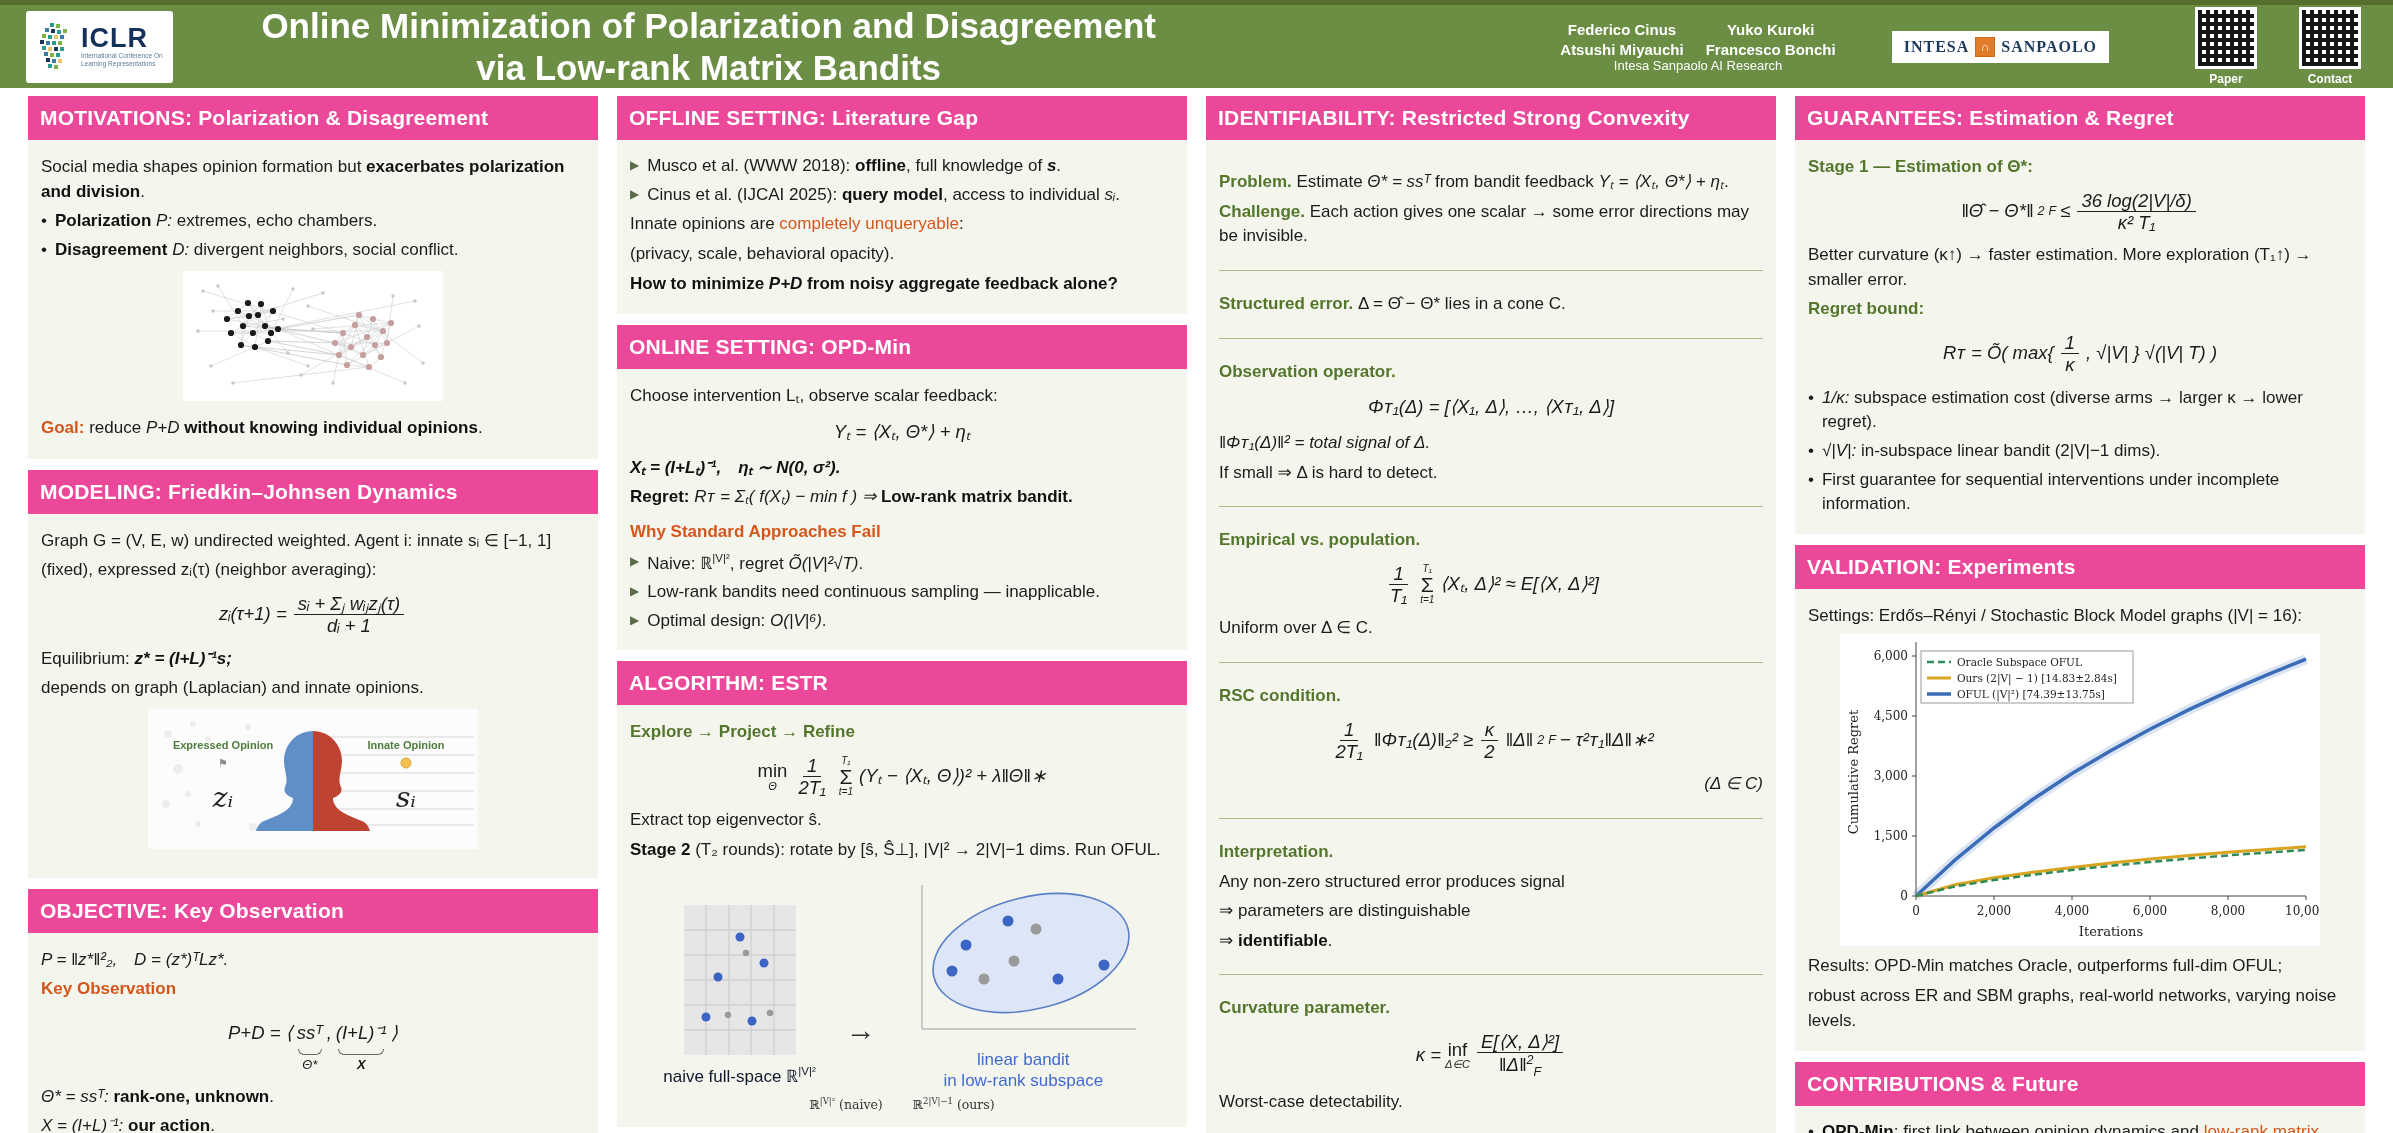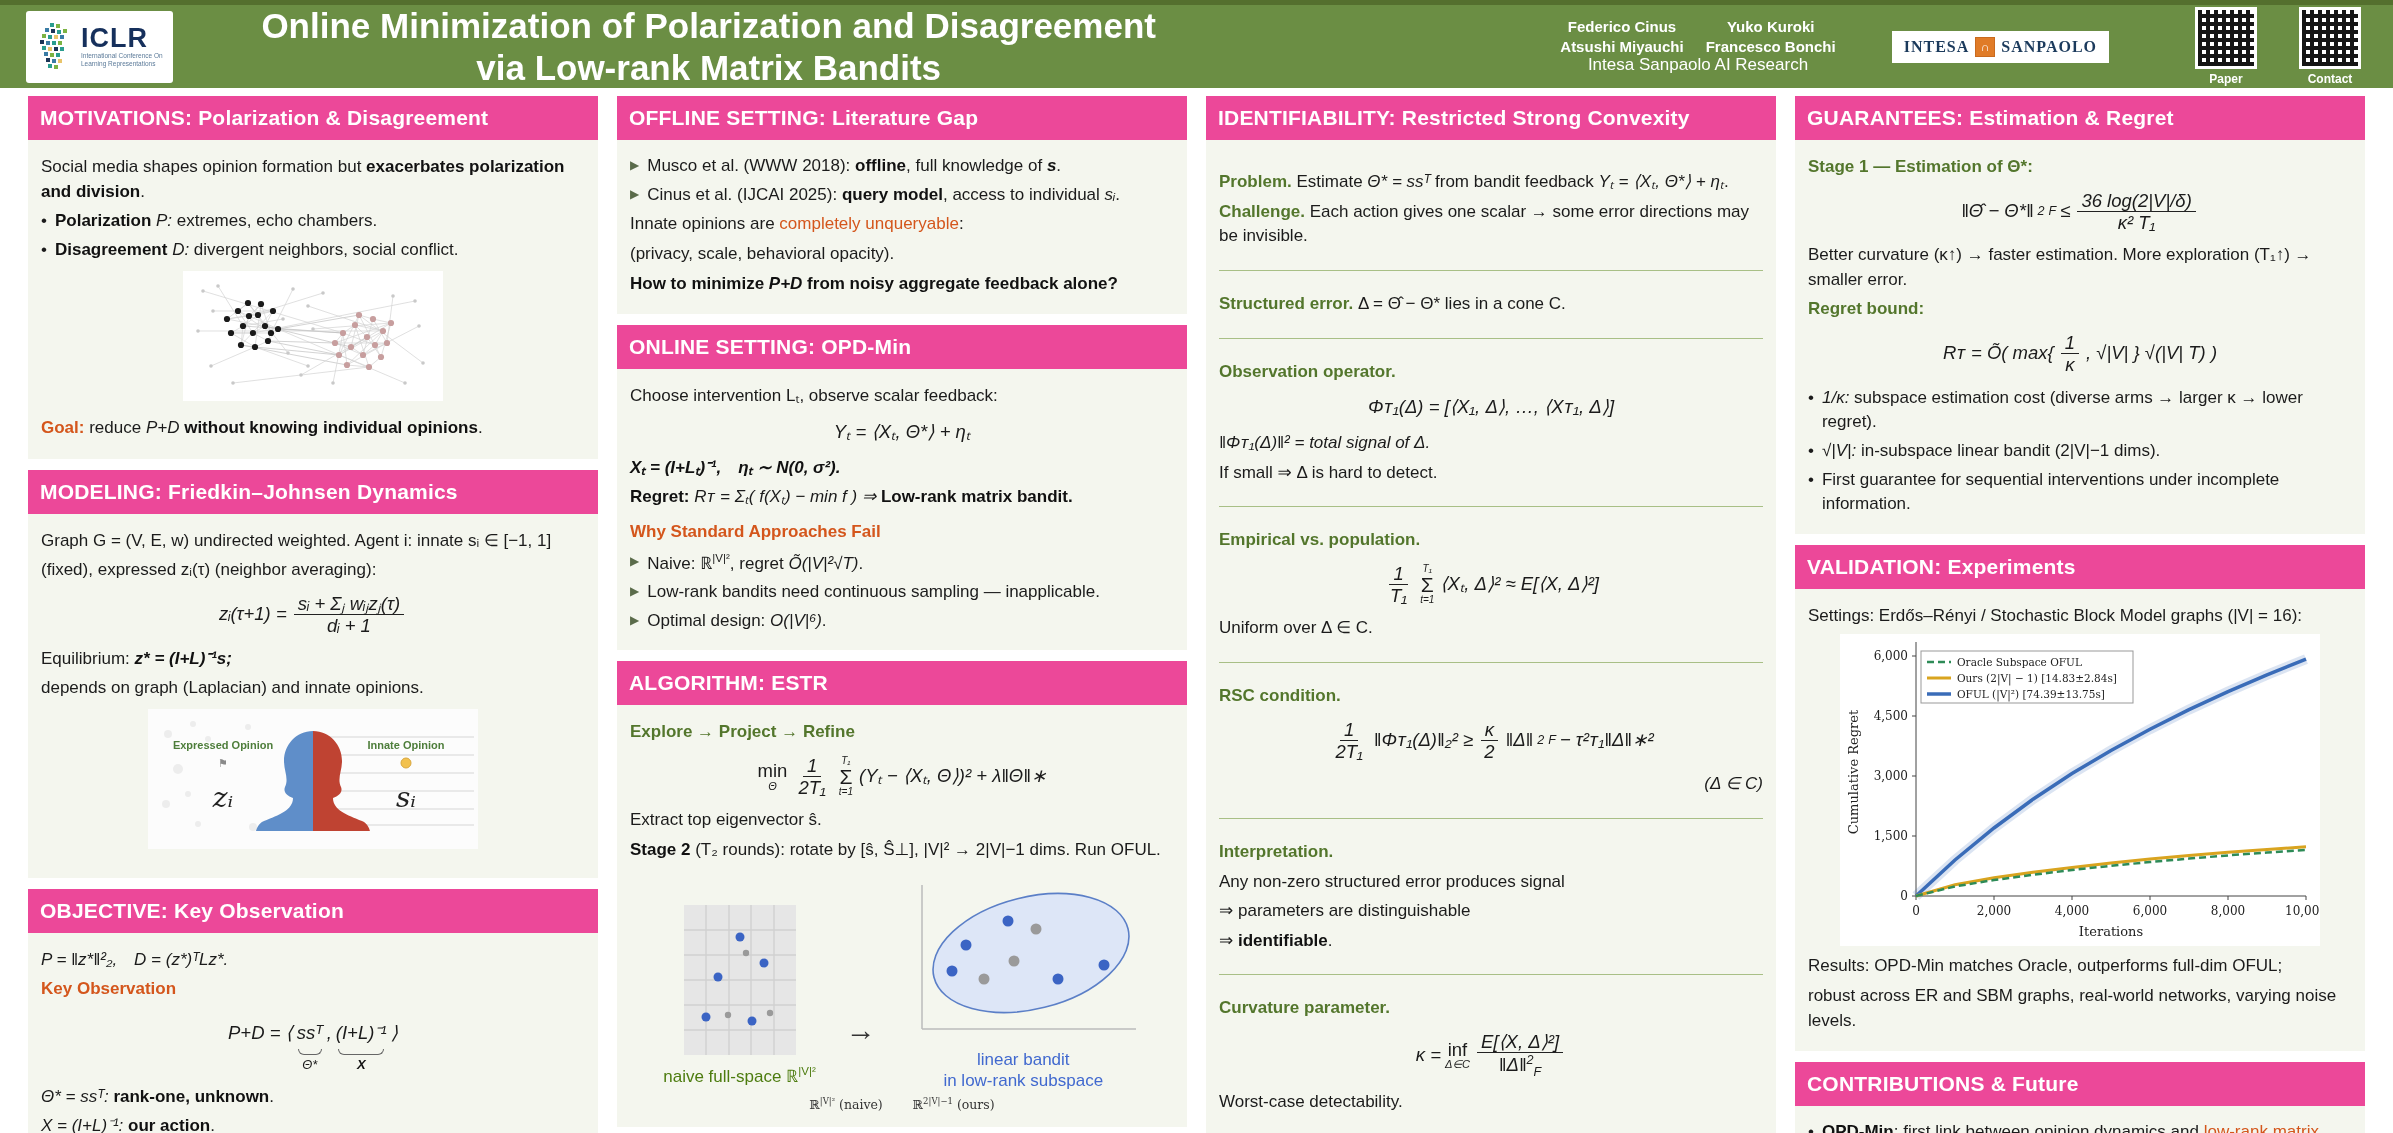--- a/index.html
+++ b/index.html
@@ -7,21 +7,21 @@
   
   .hdr{height:88px;background:#6b8e44;border-top:5px solid #546f2e;display:flex;align-items:center;
     padding:0 26px;box-sizing:border-box;gap:26px;}
   .logo-box{background:#fff;border-radius:3px;height:66px;display:flex;align-items:center;gap:7px;padding:3px 10px;}
   .logo-name{font-size:27px;font-weight:bold;color:#16305c;letter-spacing:1px;line-height:1;}
   .logo-sub{font-size:6.5px;color:#5b7a99;line-height:1.25;}
   .hdr-title{margin-left:60px;flex:0 0 900px;text-align:center;color:#fff;font-weight:bold;
     font-size:35px;line-height:1.18;text-wrap:balance;}
   .hdr-authors{margin-left:auto;color:#fff;text-align:center;}
   .auth-grid{display:grid;grid-template-columns:auto auto;gap:3px 22px;font-weight:bold;font-size:15px;}
-  .affil{font-size:17px;margin-top:0;}
+  .affil{font-size:13px;margin-top:0;}
   .sponsor{background:#fff;padding:6px 12px;display:flex;align-items:center;gap:6px;margin-left:30px;}
   .sp-txt{font-family:"Liberation Serif",serif;font-weight:bold;color:#1b3a5c;font-size:16px;letter-spacing:1px;}
   .sp-mark{width:18px;height:18px;background:#e07b27;color:#fff;font-size:12px;display:flex;
     align-items:center;justify-content:center;border:1px solid #c96a1e;}
   .qr-wrap{display:flex;gap:42px;margin-left:60px;margin-right:6px;}
   .qr-item{display:flex;flex-direction:column;align-items:center;gap:3px;}
   .qr{width:62px;height:62px;background:#fff;padding:3px;box-sizing:border-box;}
   .qr-inner{width:100%;height:100%;
     background-image:repeating-linear-gradient(0deg,#151515 0 4px,transparent 4px 8px),
                      repeating-linear-gradient(90deg,#151515 0 4px,#fff 4px 8px);}
@@ -54,21 +54,21 @@
   .ub .brace{width:86%;height:5px;border-left:1px solid #666;border-right:1px solid #666;
     border-bottom:1px solid #666;border-radius:0 0 7px 7px;margin-top:2px;}
   .ub .lbl{font-size:13px;margin-top:1px;}
   .figwrap{text-align:center;margin:8px 0;}
   .sep{border:0;border-top:1.5px solid #a8bf86;margin:21px 0;}
   .idb{margin:20px 0;}
   .rsc-note{text-align:right;font-style:italic;font-size:17px;margin-top:4px;}
   
   .alg-fig{display:flex;justify-content:center;align-items:flex-start;gap:30px;margin-top:16px;}
   .af-left{display:flex;flex-direction:column;align-items:center;gap:8px;margin-top:26px;}
-  .af-cap-gray{color:#4d7c0f;font-size:17px;}
+  .af-cap-gray{color:#0f172a;font-size:17px;}
   .af-arrow{align-self:flex-end;margin-bottom:40px;font-size:30px;color:#333;}
   .af-right{display:flex;flex-direction:column;align-items:center;gap:2px;}
   .af-cap-blue{color:#4169cf;font-size:17px;text-align:center;line-height:1.25;}
   .af-bottom{text-align:center;font-family:"DejaVu Serif",serif;font-size:12.5px;color:#333;margin-top:4px;}
   .af-bottom .gap{display:inline-block;width:26px;}
   .chart-panel{background:#fff;display:flex;justify-content:center;margin:6px auto 8px auto;width:480px;}
 </style>
 </head>
 <body>
 

